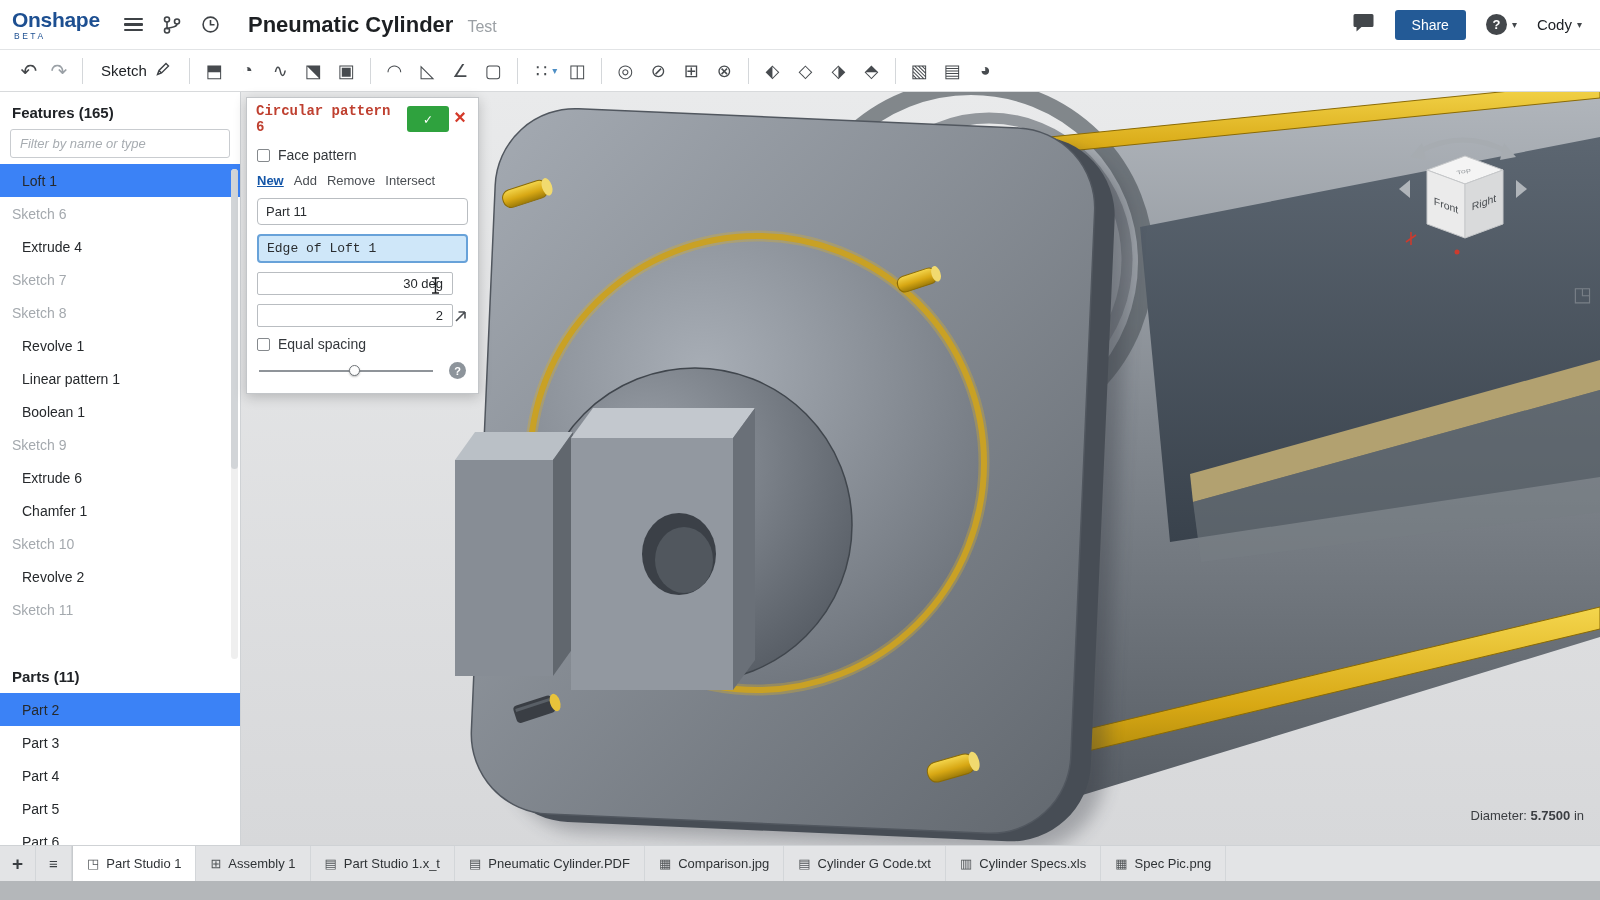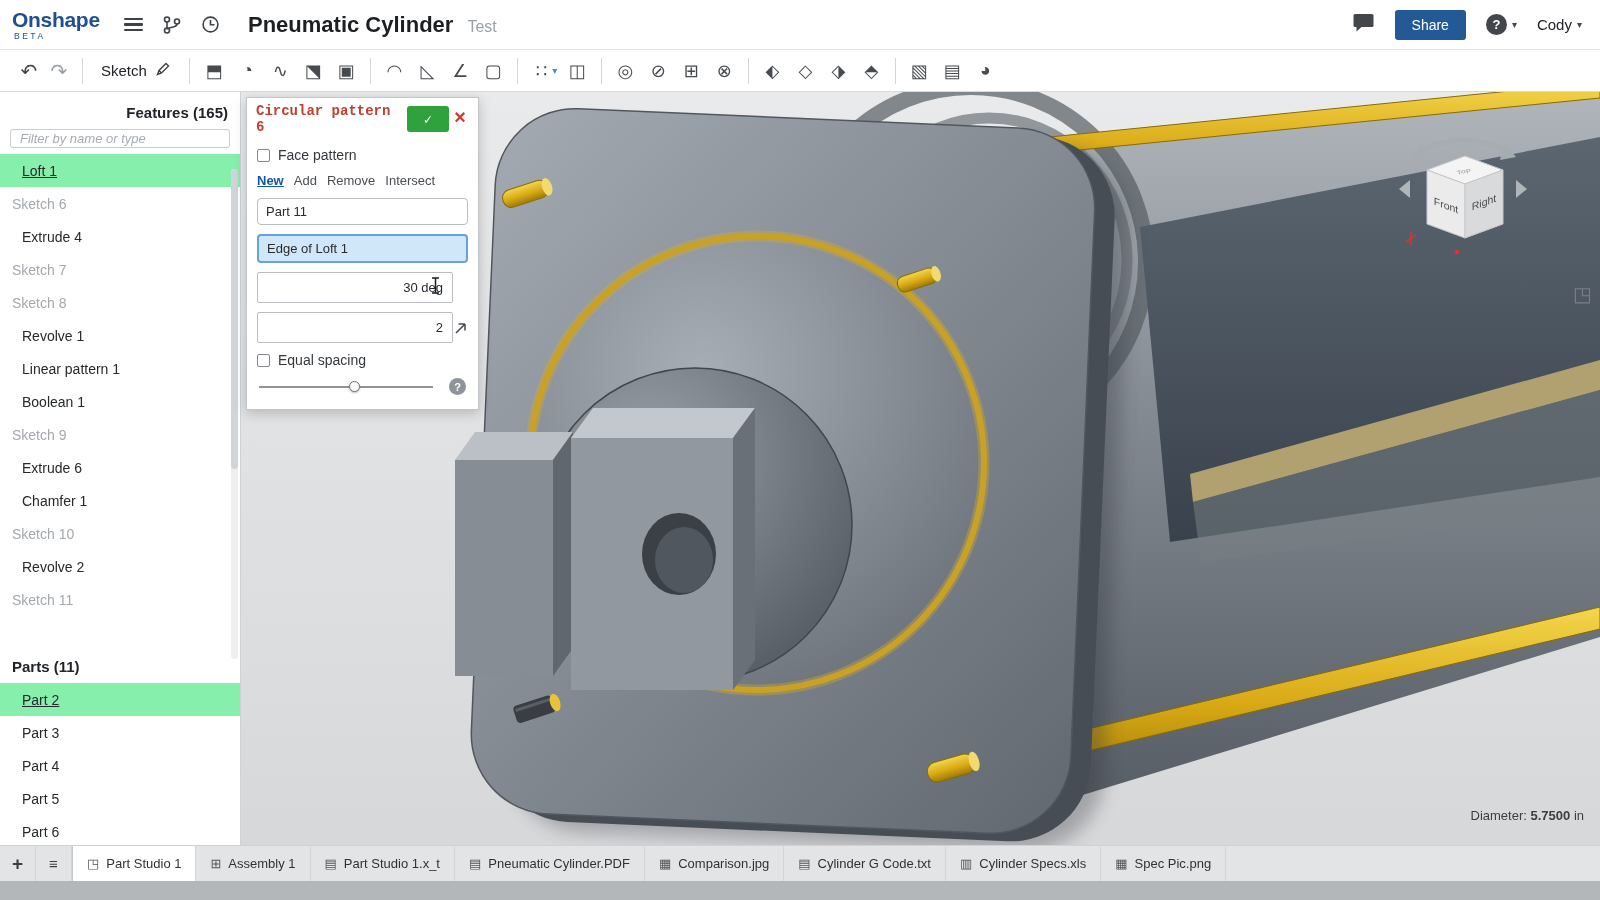--- a/index.html
+++ b/index.html
@@ -36,29 +36,29 @@
   .sketch-btn { display:flex; align-items:center; gap:8px; padding:0 10px; cursor:pointer; }
   .sketch-label { font-size:15px; color:#202327; }
   .tbar-icons { display:flex; align-items:center; }
   .tool { width:33px; height:30px; display:flex; align-items:center; justify-content:center;
     font-size:18px; color:#474b4f; border-radius:3px; cursor:pointer; }
   .tool.divider { width:1px; height:26px; background:#d4d7da; margin:0 7px; border-radius:0; }
   .tool.caret { width:12px; font-size:10px; color:#4d8ec4; margin-left:-9px; }
   
   .left-panel { position:absolute; left:0; top:92px; width:241px; bottom:55px; background:#fff;
     border-right:1px solid #cfd2d5; overflow:hidden; z-index:5; }
-  .panel-header { padding:12px 12px 2px; font-size:15px; font-weight:bold; color:#202327;text-align:right; }
-  .filter-input { display:block; margin:6px 10px 0; width:calc(100% - 20px); height:19px;
+  .panel-header { padding:12px 12px 2px; font-size:15px; font-weight:bold; color:#202327; }
+  .filter-input { display:block; margin:6px 10px 0; width:calc(100% - 20px); height:29px;
     border:1px solid #c9ccd0; border-radius:3px; padding:0 9px; font-size:13px; font-family:inherit; color:#26292c; }
   .filter-input::placeholder { font-style:italic; color:#a7acb1; }
   .features-scroll { height:490px; overflow:hidden; margin-top:6px; position:relative; }
   .plist { list-style:none; margin:0; padding:0; }
   .f-item { height:33px; display:flex; align-items:center; padding-left:22px; font-size:14px; color:#26292c; cursor:pointer; }
   .f-item.suppressed { color:#a4a9ae;padding-left:12px; }
-  .f-item.selected { background:#86efac;text-decoration:underline; }
+  .f-item.selected { background:#3b82f6; }
   .parts-header { padding:14px 12px 8px; font-size:15px; font-weight:bold; color:#202327; background:#fff; }
   .panel-scrollbar { position:absolute; right:2px; top:77px; width:7px; height:490px; background:#efefef; border-radius:4px; }
   .panel-scroll-thumb { position:absolute; top:0; left:0; width:7px; height:300px; background:#d2d5d8; border-radius:4px; cursor:pointer; }
   
   .viewport { position:absolute; left:241px; top:92px; right:0; bottom:55px; overflow:hidden; background:#e4e5e6; }
   .scene { position:absolute; left:0; top:0; }
   .diameter { position:absolute; right:16px; bottom:22px; font-size:13px; color:#3b3e42; }
   .diameter b { font-weight:bold; }
   .viewcube { position:absolute; left:1152px; top:34px; width:140px; height:140px; cursor:pointer; }
   .ghost-icon { position:absolute; right:8px; top:190px; font-size:20px; color:#9ba0a5; opacity:.55; }
@@ -71,23 +71,23 @@
     display:flex; align-items:center; justify-content:center; cursor:pointer; }
   .close-btn { width:22px; text-align:center; color:#d43a2a; font-size:20px; font-weight:bold; cursor:pointer; line-height:22px; }
   .dialog-body { padding:2px 10px 12px; }
   .chk-row { display:flex; align-items:center; gap:8px; margin:5px 0 10px; font-size:14px; color:#34383c; }
   .cbx { width:13px; height:13px; border:1px solid #85898d; border-radius:2px; background:#fff; flex:0 0 auto; cursor:pointer; }
   .links-row { display:flex; gap:10px; margin:0 0 10px; font-size:13px; }
   .mode-link { color:#4a4e53; cursor:pointer; }
   .mode-link.active { color:#1456a8; font-weight:bold; text-decoration:underline; }
   .sel-box { height:27px; border:1px solid #b9bdc1; border-radius:4px; padding:0 8px; display:flex; align-items:center;
     font-size:13px; color:#2a2d30; margin-bottom:9px; cursor:pointer; }
-  .sel-box.focused { background:#cfe7f9; border:2px solid #68a2d9; height:29px; }
+  .sel-box.focused { background:#cfe7f9; border:2px solid #68a2d9; height:29px;font-family:Liberation Mono, monospace; }
   .num-row { display:flex; align-items:center; margin-bottom:9px; position:relative; }
-  .num-input { flex:1; height:31px; border:1px solid #b9bdc1; border-radius:2px; text-align:right; padding:0 9px;
+  .num-input { flex:1; height:23px; border:1px solid #b9bdc1; border-radius:2px; text-align:right; padding:0 9px;
     font-size:13px; color:#26292c; font-family:inherit; }
   .row-tail { width:24px; display:flex; justify-content:center; align-items:center; }
   .ibeam { position:absolute; right:28px; top:5px; }
   .slider-row { display:flex; align-items:center; margin:6px 2px 2px; }
   .slider-track { position:relative; flex:1; height:2px; background:#8f9499; margin-right:16px; cursor:pointer; }
   .slider-thumb { position:absolute; left:52%; top:-5px; width:11px; height:11px; border-radius:50%;
     background:#fdfdfd; border:1px solid #6f7478; box-shadow:0 1px 2px rgba(0,0,0,.25); cursor:pointer; }
   .dlg-help { width:17px; height:17px; border-radius:50%; background:#8d949b; color:#fff; font-size:11px; font-weight:bold;
     display:flex; align-items:center; justify-content:center; cursor:pointer; }
   

